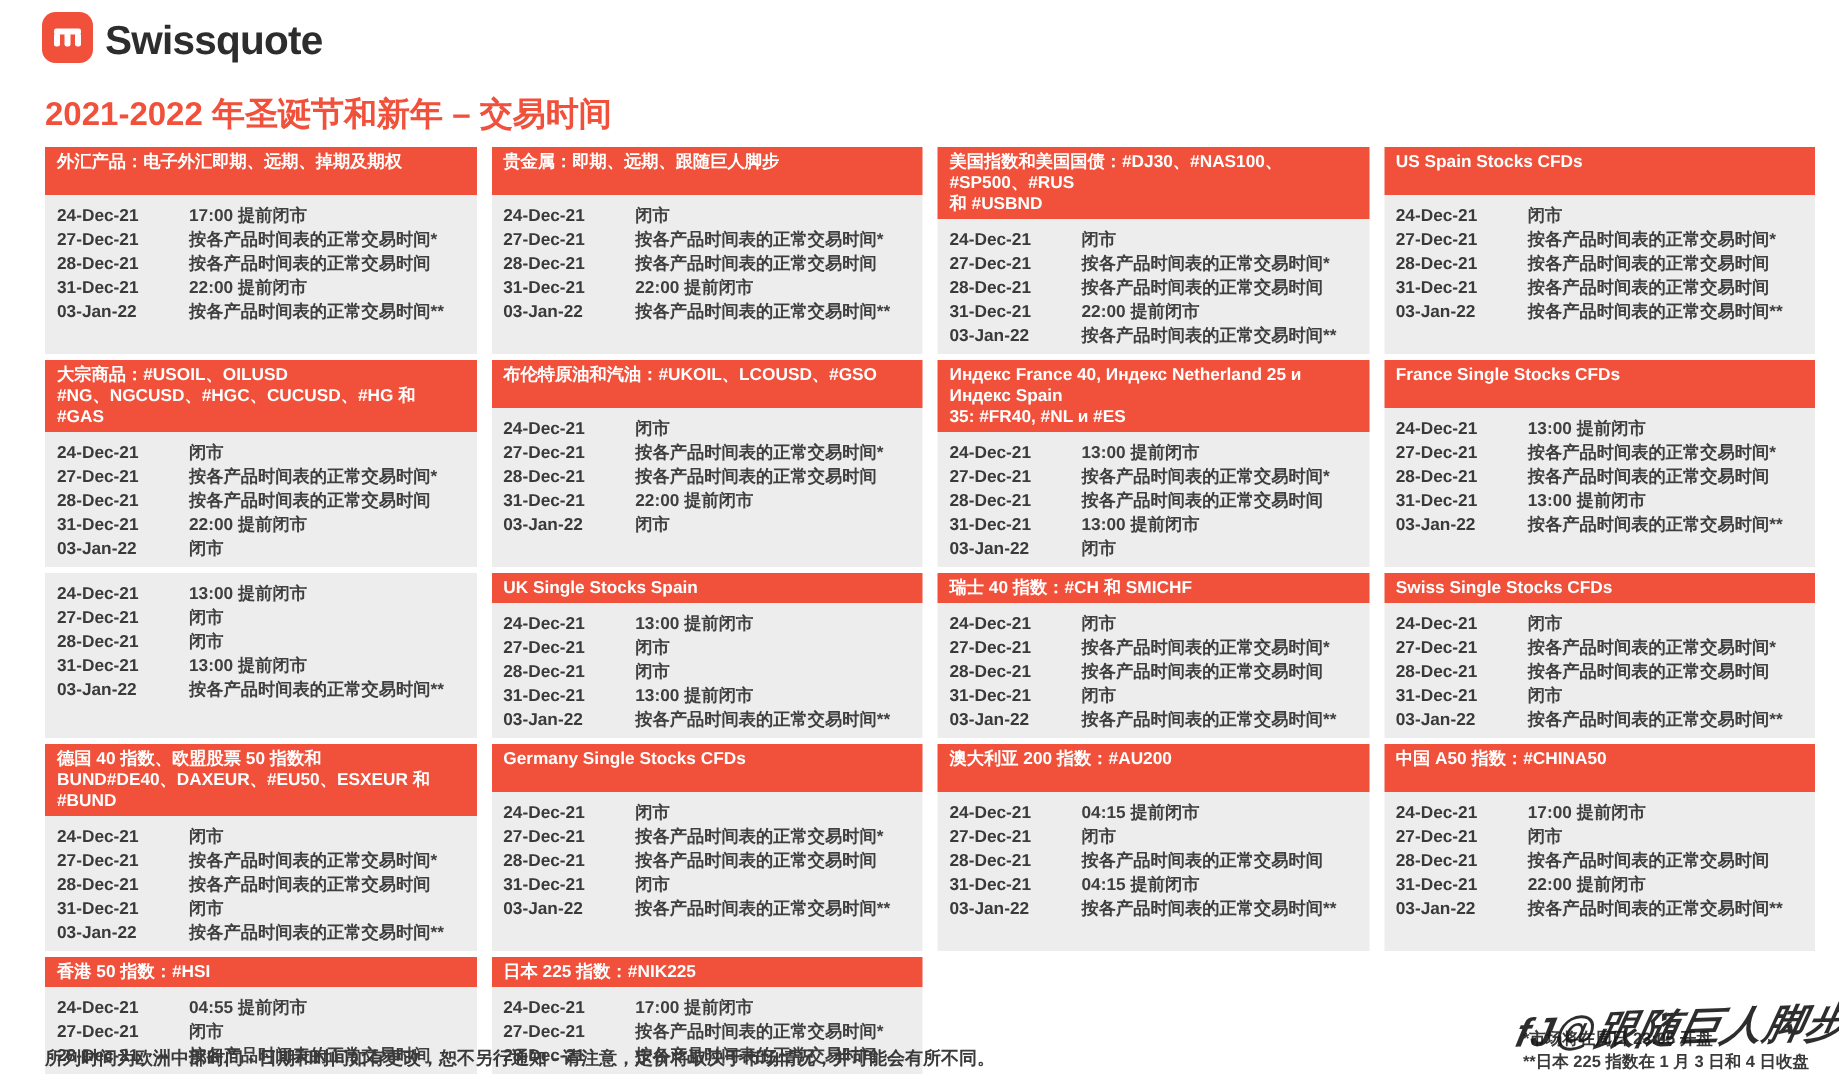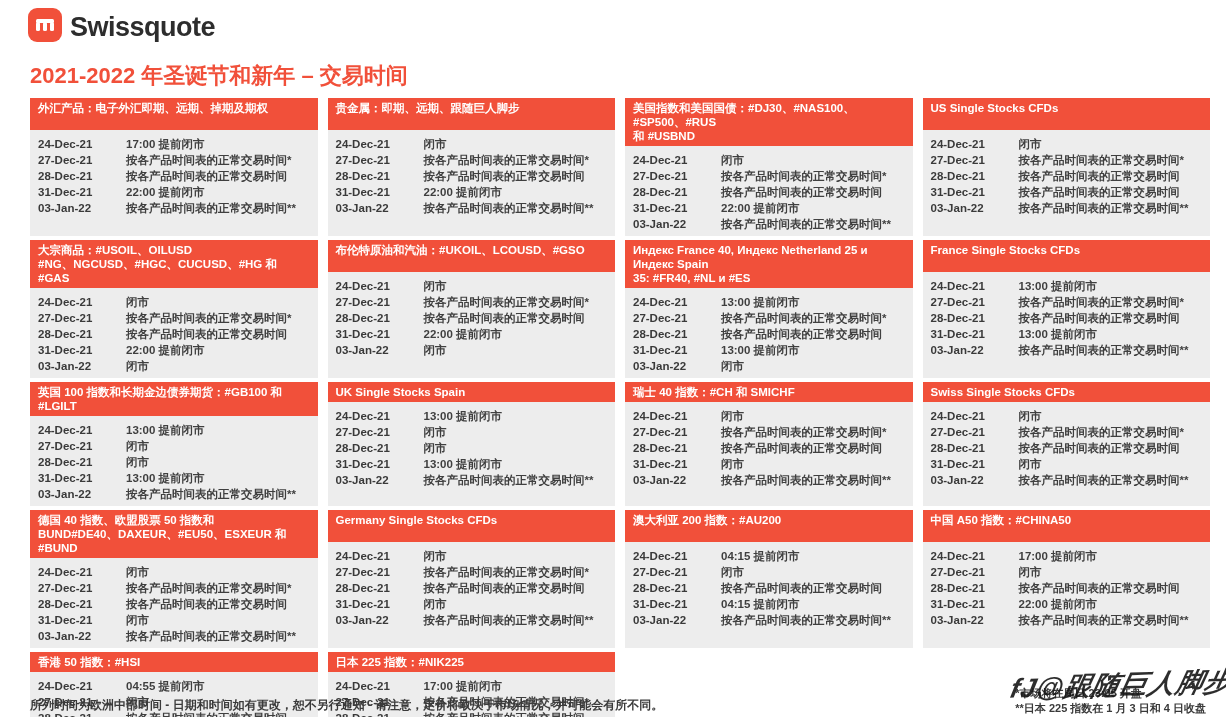--- a/index.html
+++ b/index.html
@@ -133,21 +133,21 @@
             <span class="cell-date">31-Dec-21</span>
             <span class="cell-status">22:00 提前闭市</span>
           </div>
           <div class="row">
             <span class="cell-date">03-Jan-22</span>
             <span class="cell-status">按各产品时间表的正常交易时间**</span>
           </div>
         </div>
       </div>
       <div class="tbl">
-        <div class="tbl-header hdr-tall">US Single Stocks CFDs</div>
+        <div class="tbl-header hdr-tall">US Spain Stocks CFDs</div>
         <div class="tbl-body">
           <div class="row">
             <span class="cell-date">24-Dec-21</span>
             <span class="cell-status">闭市</span>
           </div>
           <div class="row">
             <span class="cell-date">27-Dec-21</span>
             <span class="cell-status">按各产品时间表的正常交易时间*</span>
           </div>
           <div class="row">
@@ -260,21 +260,20 @@
             <span class="cell-date">31-Dec-21</span>
             <span class="cell-status">13:00 提前闭市</span>
           </div>
           <div class="row">
             <span class="cell-date">03-Jan-22</span>
             <span class="cell-status">按各产品时间表的正常交易时间**</span>
           </div>
         </div>
       </div>
       <div class="tbl">
-        <div class="tbl-header hdr-short">英国 100 指数和长期金边债券期货：#GB100 和 #LGILT</div>
         <div class="tbl-body">
           <div class="row">
             <span class="cell-date">24-Dec-21</span>
             <span class="cell-status">13:00 提前闭市</span>
           </div>
           <div class="row">
             <span class="cell-date">27-Dec-21</span>
             <span class="cell-status">闭市</span>
           </div>
           <div class="row">

